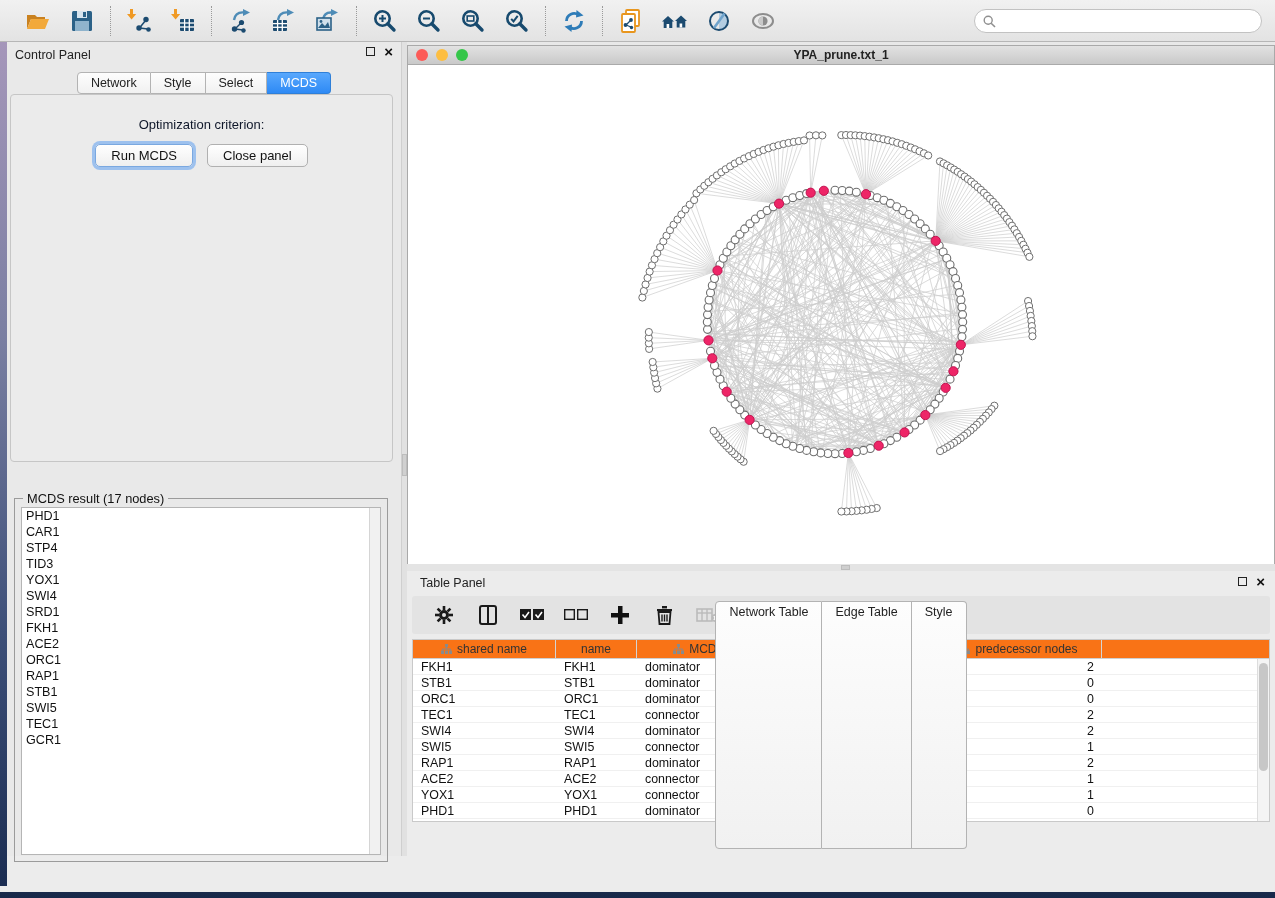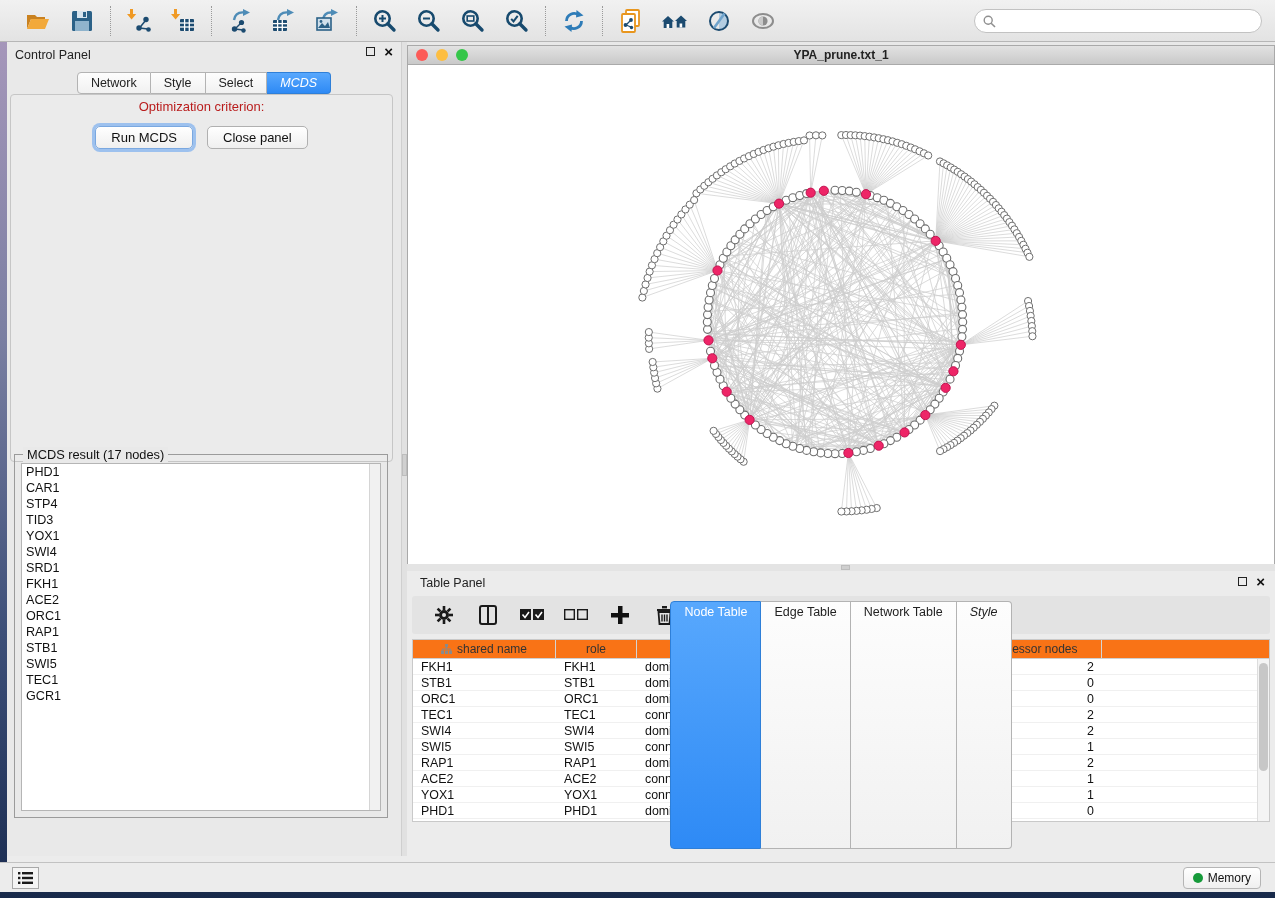--- a/index.html
+++ b/index.html
@@ -31,38 +31,38 @@
   .control-panel { width:394px; background:#e9e9e9; position:relative; flex:none; }
   .cp-title { position:absolute; left:8px; top:6px; font-size:12.5px; color:#222; }
   .win-ctrls { position:absolute; right:8px; top:4px; display:flex; gap:9px; align-items:center; }
   .float-ic { width:9px; height:9px; border:1.6px solid #222; }
   .close-ic { font-size:15px; font-weight:bold; color:#111; line-height:11px; }
 
   .seg-tabs { position:absolute; top:30px; left:0; right:0; display:flex; justify-content:center; }
   .seg-tab { font-size:12.5px; color:#222; padding:3px 13px; border:1px solid #b3b3b3; border-left:none;
     background:linear-gradient(180deg,#fdfdfd,#f1f1f1); cursor:default; }
   .seg-tab:first-child { border-left:1px solid #b3b3b3; border-radius:4px 0 0 4px; }
-  .seg-tab:last-child { border-radius:0 4px 4px 0;font-style:italic; }
+  .seg-tab:last-child { border-radius:0 4px 4px 0; }
   .seg-tab.active { background:linear-gradient(180deg,#58a8fd,#2e8af5); color:#fff; border-color:#2e7fd8; }
 
   .cp-card { position:absolute; left:3px; right:8px; top:52px; height:368px;
     background:#ebebeb; border:1px solid #c6c6c6; border-radius:4px; }
-  .opt-label { text-align:center; margin-top:4px; font-size:13px; color:#b91c1c; }
+  .opt-label { text-align:center; margin-top:22px; font-size:13px; color:#0f172a; }
   .dropdown { position:relative; margin:12px auto 0 auto; width:312px; height:23px; background:#fff;
     border:1px solid #b9b9b9; border-radius:5px; font-size:12.8px; color:#111;
     display:flex; align-items:center; padding-left:9px; }
   .dd-stepper { position:absolute; right:1px; top:1px; width:20px; height:19px; border-radius:4px;
     background:linear-gradient(180deg,#56a0f8,#2a74ee); display:flex; flex-direction:column;
     align-items:center; justify-content:center; gap:2px; }
   .btn-row { display:flex; justify-content:center; gap:14px; margin-top:12px; }
   .btn { font-size:13px; color:#111; padding:3px 15px; border:1px solid #b0b0b0; border-radius:5px;
     background:linear-gradient(180deg,#ffffff,#efefef); cursor:default; }
   .btn.focus { box-shadow:0 0 0 3px rgba(105,165,240,.6); border-color:#7aa8e0; }
 
-  .mcds-group { position:absolute; left:7px; right:13px; top:412px; height:364px; border:1px solid #9b9b9b; }
+  .mcds-group { position:absolute; left:7px; right:13px; top:456px; height:364px; border:1px solid #9b9b9b; }
   .mcds-legend { position:absolute; top:-8px; left:8px; background:#e9e9e9; padding:0 4px; font-size:12.8px; color:#111; }
   .mcds-list { position:absolute; left:6px; right:6px; top:8px; bottom:6px; background:#fff;
     border:1px solid #b5b5b5; overflow:hidden; }
   .mcds-item { font-size:12.6px; color:#111; line-height:16px; padding-left:4px; }
   .mcds-scroll { position:absolute; right:0; top:0; bottom:0; width:11px; background:#f1f1f1; border-left:1px solid #d5d5d5; }
 
   
   .v-split { width:6px; background:#e1e1e1; position:relative; flex:none; border-left:1px solid #cfcfcf; }
   .v-split .grip { position:absolute; left:0; right:0; top:412px; height:22px; background:#d0d0d0; border:1px solid #bdbdbd; }
 
@@ -1234,21 +1234,21 @@
                   <g stroke="#8a8a8a" stroke-width="1">
                     <line x1="5.5" y1="3" x2="5.5" y2="5"></line>
                     <line x1="1.5" y1="5" x2="9.5" y2="5"></line>
                     <line x1="1.5" y1="5" x2="1.5" y2="6.5"></line>
                     <line x1="9.5" y1="5" x2="9.5" y2="6.5"></line>
                   </g>
                 </svg>
                 <span>shared name</span>
               </div>
               <div class="th" style="width: 81px;">
-                <span>role</span>
+                <span>name</span>
               </div>
               <div class="th" style="width: 148px;">
                 <svg width="11" height="10" viewBox="0 0 11 10">
                   <g fill="#8a8a8a">
                     <rect x="4" y="0" width="3" height="3"></rect>
                     <rect x="0" y="6.5" width="3" height="3.5"></rect>
                     <rect x="4" y="6.5" width="3" height="3.5"></rect>
                     <rect x="8" y="6.5" width="3" height="3.5"></rect>
                   </g>
                   <g stroke="#8a8a8a" stroke-width="1">
@@ -1370,40 +1370,21 @@
                 <div class="td num" style="width: 151px;">18</div>
                 <div class="td num" style="width: 166px;">0</div>
               </div>
             </div>
           <div class="tscroll">
               <div class="thumb"></div>
             </div>
         </div>
 
         <div class="tp-tabs seg-tabs" style="position:absolute;" id="tp-tabs">
-            <div class="seg-tab active">Node Table</div>
+            <div class="seg-tab">Network Table</div>
             <div class="seg-tab">Edge Table</div>
-            <div class="seg-tab">Network Table</div>
             <div class="seg-tab">Style</div>
           </div>
       </div>
     </div>
   </div>
 
-  <div class="status-bar">
-    <div class="list-btn">
-      <svg width="15" height="12" viewBox="0 0 15 12">
-          <g fill="#1a1a1a">
-            <rect x="0" y="0" width="2.4" height="2.4"></rect>
-            <rect x="0" y="4.8" width="2.4" height="2.4"></rect>
-            <rect x="0" y="9.6" width="2.4" height="2.4"></rect>
-            <rect x="4" y="0" width="11" height="2.4"></rect>
-            <rect x="4" y="4.8" width="11" height="2.4"></rect>
-            <rect x="4" y="9.6" width="11" height="2.4"></rect>
-          </g>
-        </svg>
-    </div>
-    <div class="memory-btn">
-      <div class="mem-dot"></div>
-      <span>Memory</span>
-    </div>
-  </div>
 </div>
 
 </body></html>

